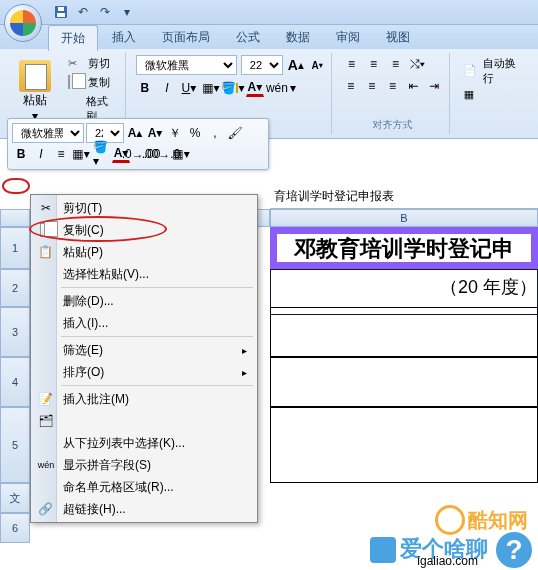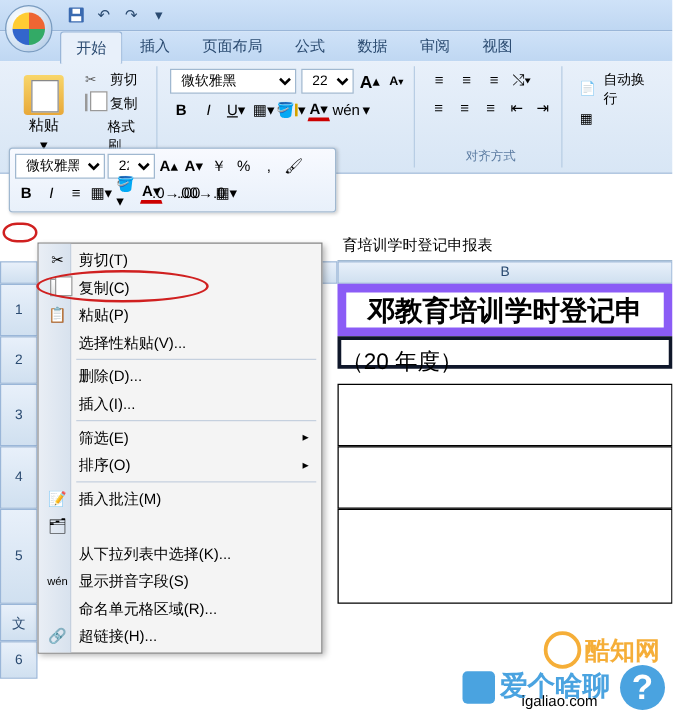--- a/index.html
+++ b/index.html
@@ -69,21 +69,21 @@
 .row-h { border: 1px solid #9ab6d8; background: linear-gradient(#e8f0fa, #d0e0f0); text-align: center; font-size: 11px; color: #2a4a70; display: flex; align-items: center; justify-content: center; }
 .rh1 { height: 42px; }
 .rh2 { height: 38px; }
 .rh3 { height: 50px; }
 .rh4 { height: 50px; }
 .rh5 { height: 76px; }
 .rhx { height: 30px; }
 .rh6 { height: 30px; }
 .cells { flex: 1; position: relative; }
 .cell-b1 { position: absolute; top: 0; left: 240px; width: 268px; height: 42px; border: 7px solid #8b5cf6; font-size: 22px; font-weight: bold; text-align: center; line-height: 30px; }
-.cell-b2 { position: absolute; top: 42px; left: 240px; width: 268px; height: 26px; border: 3px solid #0f172a; font-size: 18px; text-align: left; line-height: 34px; }
+.cell-b2 { position: absolute; top: 42px; left: 240px; width: 268px; height: 46px; border: 1px solid #0f172a; font-size: 18px; text-align: right; line-height: 34px; }
 .cell-border { position: absolute; border: 1px solid #000; }
 
 
 .context-menu { position: absolute; top: 194px; left: 30px; width: 228px; background: #f4f4f4; border: 1px solid #868686; box-shadow: 2px 2px 5px rgba(0,0,0,0.3); z-index: 25; padding: 2px; }
 .ctx-icon-col { position: absolute; left: 0; top: 0; bottom: 0; width: 26px; background: linear-gradient(90deg, #e9eef5, #d8e2ee); border-right: 1px solid #c5d0de; }
 .ctx-item { display: flex; align-items: center; height: 22px; padding-left: 30px; position: relative; cursor: pointer; font-size: 12px; }
 .ctx-sep { height: 1px; background: #c5d0de; margin: 2px 2px 2px 28px; }
 .ctx-icon { position: absolute; left: 5px; width: 16px; height: 16px; display: flex; align-items: center; justify-content: center; }
 .ctx-arrow { margin-left: auto; margin-right: 8px; font-size: 10px; }
 .ctx-ring { border: 2px solid #d02020; border-radius: 50%/50%; position: absolute; top: 21px; left: -2px; width: 138px; height: 26px; z-index: 26; }

